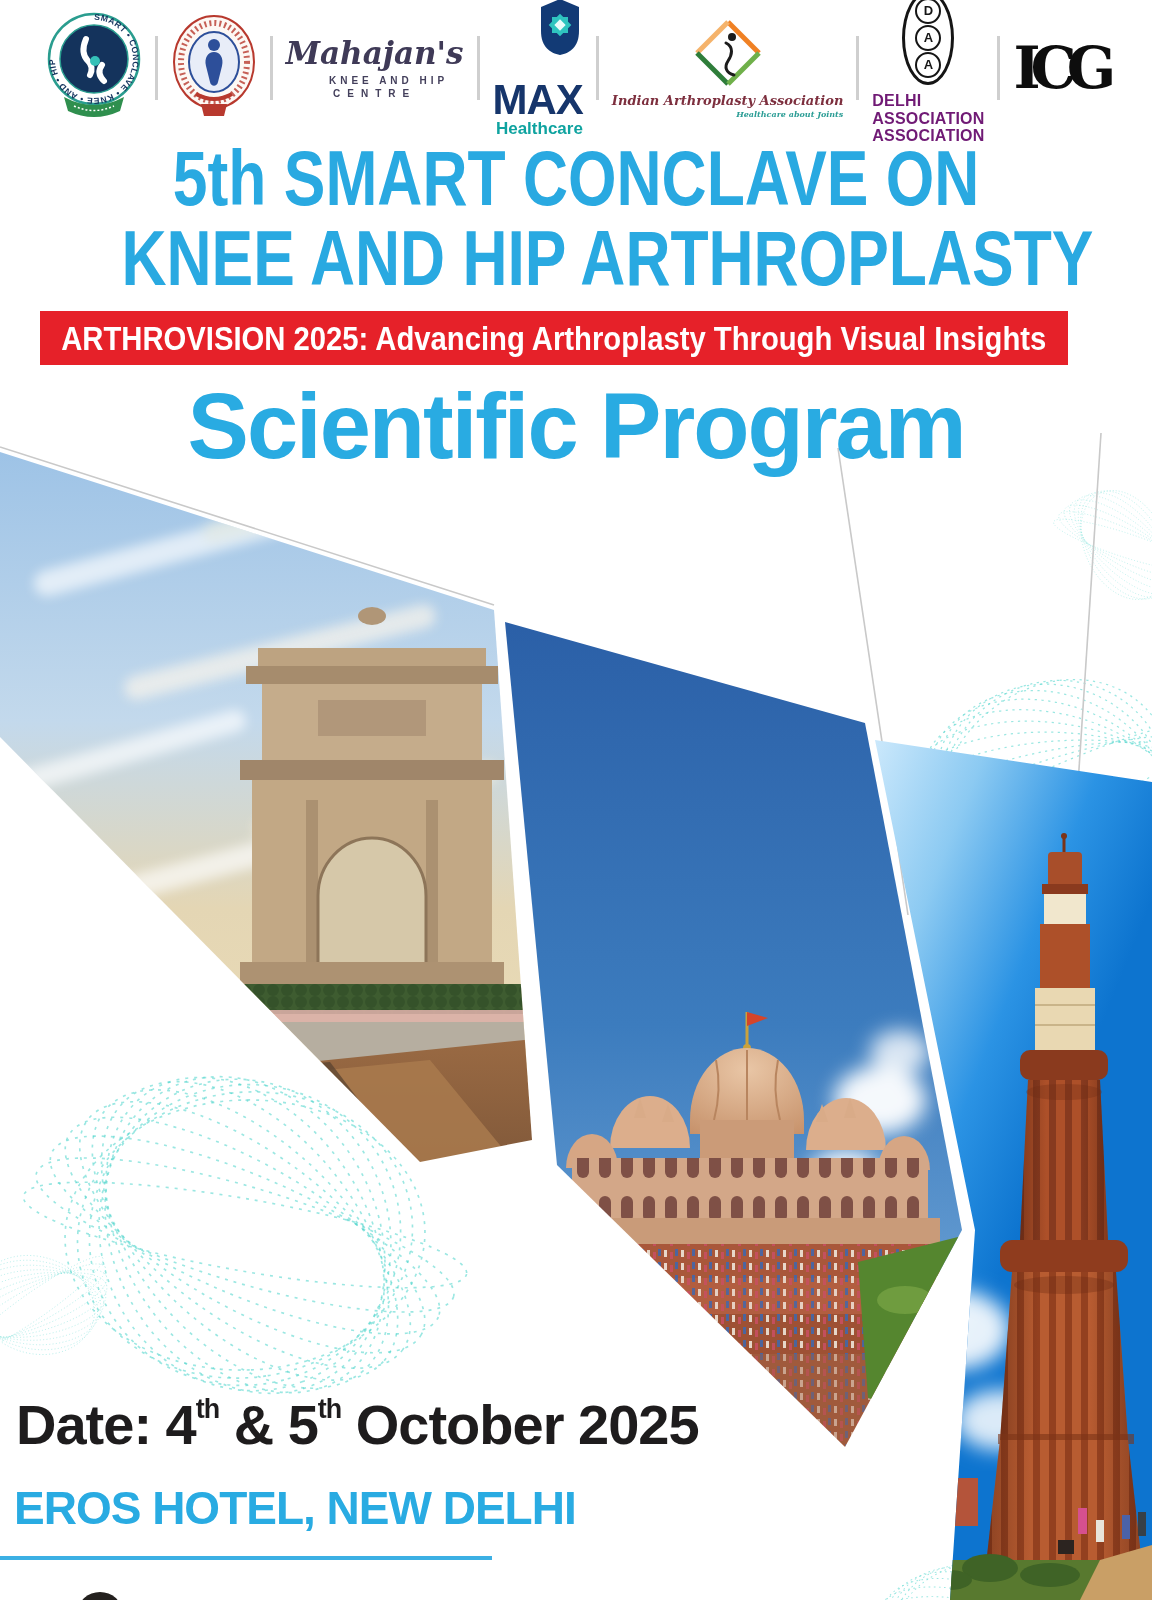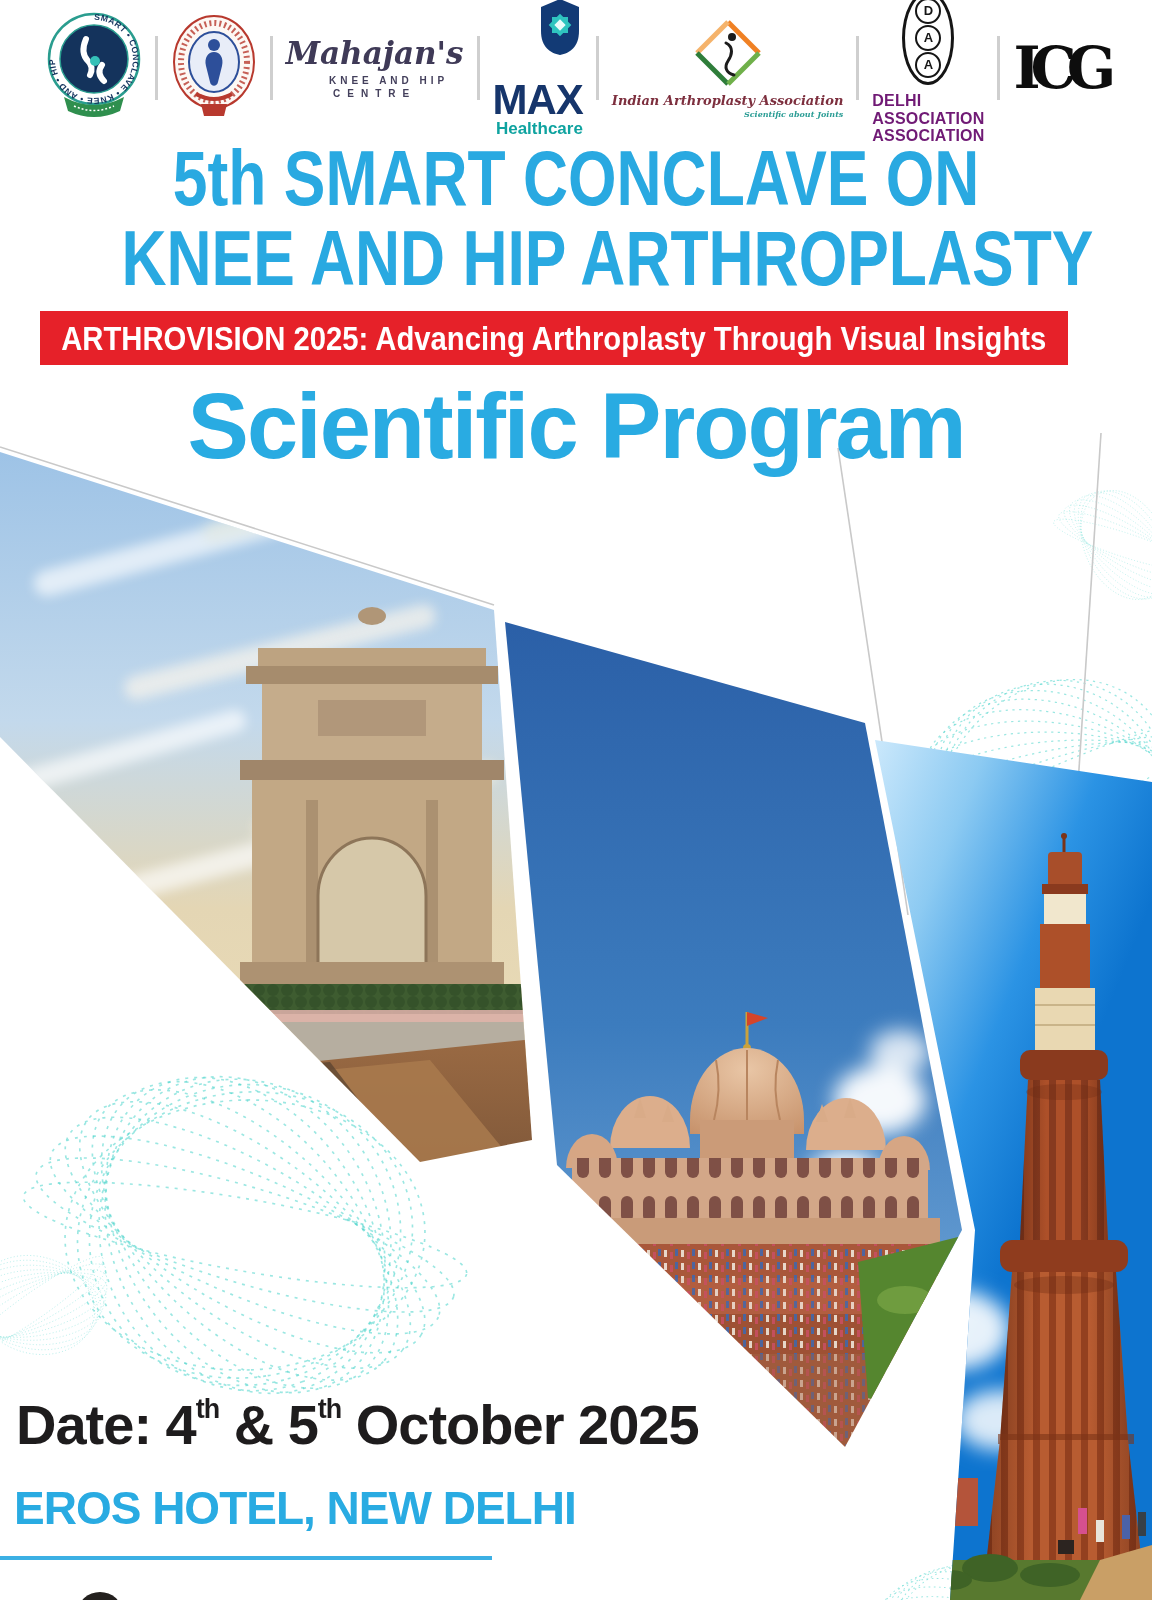--- a/index.html
+++ b/index.html
@@ -377,21 +377,21 @@
     <div class="logo">
       <svg width="72" height="72" viewBox="0 0 72 72">
         <line x1="36" y1="5" x2="67" y2="36" stroke="#f08124" stroke-width="5"></line>
         <line x1="36" y1="5" x2="5" y2="36" stroke="#f5b36b" stroke-width="5"></line>
         <line x1="5" y1="36" x2="36" y2="67" stroke="#2e7d3a" stroke-width="5"></line>
         <line x1="67" y1="36" x2="36" y2="67" stroke="#6fb04a" stroke-width="5"></line>
         <circle cx="40" cy="20" r="4" fill="#1c1c1c"></circle>
         <path d="M34,26 c8,4 6,12 2,18 c-4,6 -2,12 6,14" stroke="#1c1c1c" stroke-width="3" fill="none" stroke-linecap="round"></path>
       </svg>
       <div class="iaa-cap">Indian Arthroplasty Association</div>
-      <div class="iaa-tag">Scientific about Joints</div>
+      <div class="iaa-tag">Healthcare about Joints</div>
     </div>
 
     <i class="sep"></i>
 
     <div class="logo daa-wrap">
       <div class="daa-oval">
         <div class="daa-c">D</div>
         <div class="daa-c">A</div>
         <div class="daa-c">A</div>
       </div>

